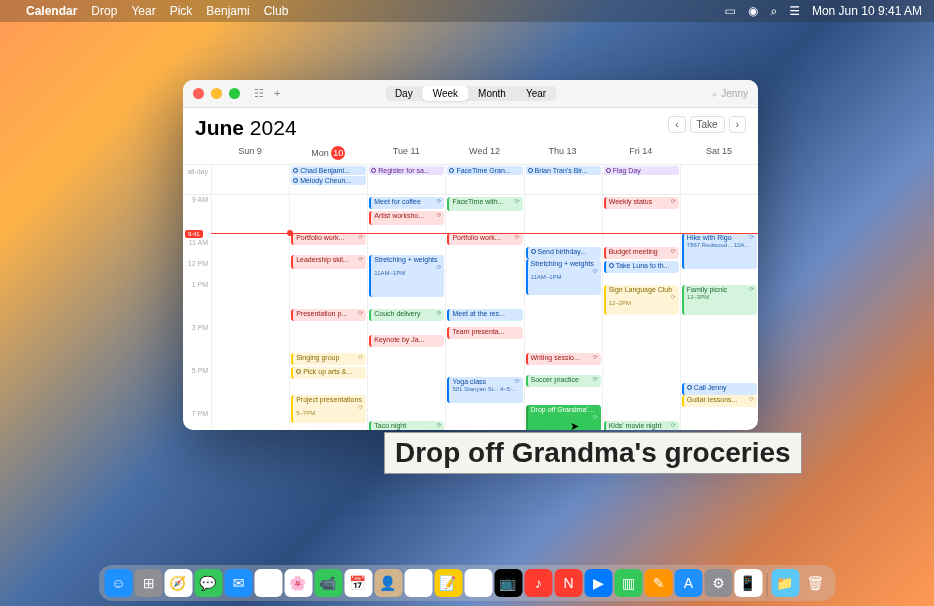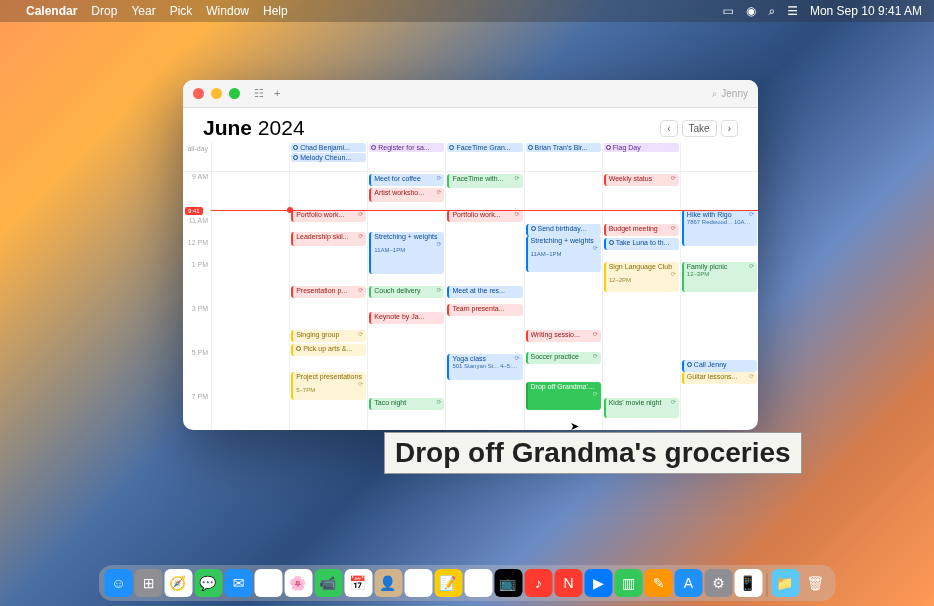--- a/index.html
+++ b/index.html
@@ -15,21 +15,21 @@
 .traffic span{width:11px;height:11px;border-radius:50%}
 .tr-close{background:#ff5f57}
 .tr-min{background:#febc2e}
 .tr-max{background:#28c840}
 .tb-icons{display:flex;gap:10px;margin-left:14px}
 .tb-icons span{color:#888;font-size:11px}
 .views{position:absolute;left:50%;transform:translateX(-50%);display:flex;background:#e8e8e8;border-radius:5px;font-size:10px}
 .views span{padding:2px 10px;cursor:pointer}
 .views .active{background:#fff;border-radius:5px;box-shadow:0 1px 2px rgba(0,0,0,0.1)}
 .search{margin-left:auto;display:flex;align-items:center;color:#aaa;font-size:10px;gap:4px}
-.header{padding:8px 20px 2px;display:flex;align-items:center}
+.header{padding:8px 12px 2px;display:flex;align-items:flex-start}
 .header h1{font-size:21px;font-weight:400}
 .header h1 b{font-weight:700}
 .header .nav{margin-left:auto;display:flex;gap:4px;align-items:center}
 .header .nav span{font-size:10px;padding:2px 6px;border:1px solid #ddd;border-radius:4px;cursor:pointer;color:#555}
 .days{display:flex;padding-left:28px;border-bottom:1px solid #eee}
 .day{flex:1;text-align:center;font-size:9px;color:#555;padding:4px 0}
 .day.today .num{background:#ff3b30;color:#fff;border-radius:50%;display:inline-block;width:14px;height:14px;line-height:14px}
 .allday{display:flex;padding-left:28px;min-height:30px;border-bottom:1px solid #eee;position:relative}
 .allday-label{position:absolute;left:0;width:28px;font-size:7px;color:#aaa;text-align:right;padding-right:3px;top:3px}
 .allday .col{flex:1;border-left:1px solid #f0f0f0;padding:1px;display:flex;flex-direction:column;gap:1px}
@@ -61,57 +61,72 @@
 </style>
 </head>
 <body>
 
 <div class="menubar">
   <span class="apple"></span>
   <span class="app">Calendar</span>
   <span class="item">Drop</span>
   <span class="item">Year</span>
   <span class="item">Pick</span>
-  <span class="item">Window</span>
-  <span class="item">Help</span>
+  <span class="item">Benjami</span>
+  <span class="item">Club</span>
   <span class="right">
     <span>▭</span>
     <span>◉</span>
     <span>⌕</span>
     <span>☰</span>
-    <span>Mon Sep 10  9:41 AM</span>
+    <span>Mon Jun 10  9:41 AM</span>
   </span>
 </div>
 
 <div class="window">
   <div class="titlebar">
     <div class="traffic">
       <span class="tr-close"></span>
       <span class="tr-min"></span>
       <span class="tr-max"></span>
     </div>
     <div class="tb-icons">
       <span>☷</span>
       <span>+</span>
     </div>
+    <div class="views">
+      <span>Day</span>
+      <span class="active">Week</span>
+      <span>Month</span>
+      <span>Year</span>
+    </div>
     <div class="search">
       <span>⌕</span>
       <span>Jenny</span>
     </div>
   </div>
 
   <div class="header">
     <h1><b>June</b> <span>2024</span></h1>
     <div class="nav">
       <span>‹</span>
       <span>Take</span>
       <span>›</span>
     </div>
   </div>
 
+  <div class="days" id="days-row">
+      <div class="day">Sun 9</div>
+      <div class="day today">Mon <span class="num">10</span></div>
+      <div class="day">Tue 11</div>
+      <div class="day">Wed 12</div>
+      <div class="day">Thu 13</div>
+      <div class="day">Fri 14</div>
+      <div class="day">Sat 15</div>
+    </div>
 
   <div class="allday">
     <span class="allday-label">all-day</span>
     <div class="col"></div>
     <div class="col" id="ad-mon">
         <div class="pill c-blue"><span class="dot" style="border-color:currentColor"></span>Chad Benjami...</div>
         <div class="pill c-blue"><span class="dot" style="border-color:currentColor"></span>Melody Cheun...</div>
       </div>
     <div class="col" id="ad-tue">
         <div class="pill c-purple"><span class="dot" style="border-color:currentColor"></span>Register for sa...</div>

